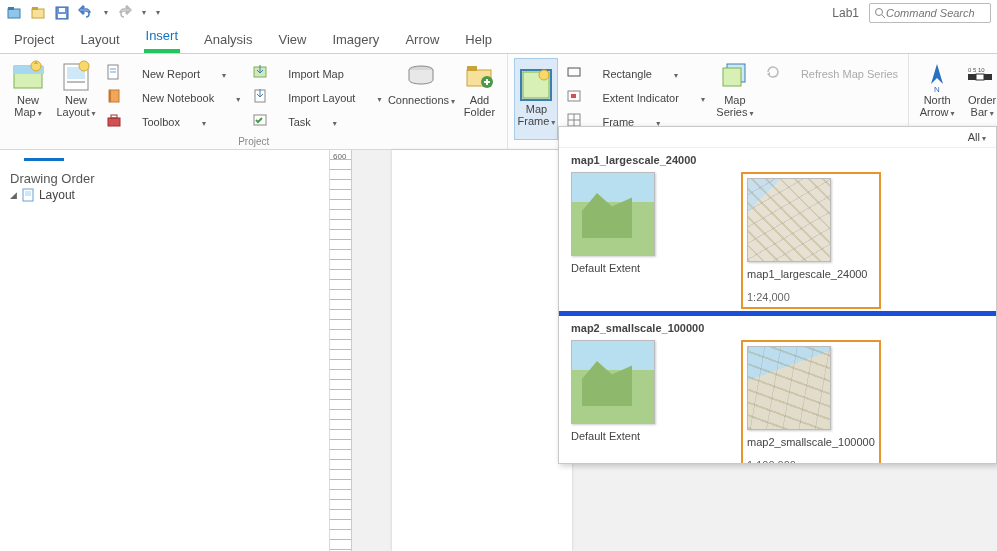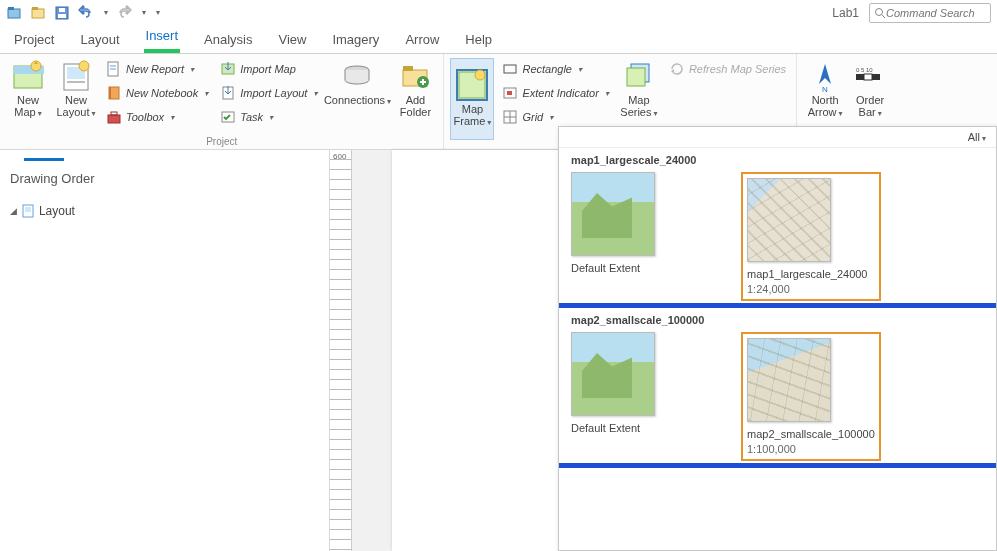--- a/index.html
+++ b/index.html
@@ -24,62 +24,62 @@
   .group-body { flex: 1; display: flex; align-items: flex-start; gap: 4px; }
   .group-label { font-size: 10px; color: #888; text-align: center; height: 14px; line-height: 14px; }
 
   .big-btn { display: flex; flex-direction: column; align-items: center; width: 44px; padding-top: 2px; cursor: pointer; }
   .big-btn .ico { width: 32px; height: 32px; margin-bottom: 2px; }
   .big-btn .lbl { font-size: 11px; text-align: center; line-height: 12px; color: #444; }
   .big-btn.wide { width: 64px; }
   .big-btn.wid2 { width: 72px; }
 
   .small-stack { display: flex; flex-direction: column; gap: 2px; }
-  .small-btn { display: flex; align-items: center; gap: 4px; height: 22px; padding: 0 4px; cursor: pointer; font-size: 11px; color: #444; white-space: nowrap; font-style: italic; }
+  .small-btn { display: flex; align-items: flex-end; gap: 20px; height: 22px; padding: 0 4px; cursor: pointer; font-size: 11px; color: #444; white-space: nowrap; }
   .small-btn.disabled { color: #aaa; }
   .small-btn .sico { width: 16px; height: 16px; display: inline-flex; align-items: center; justify-content: center; }
   .chev { font-size: 8px; color: #666; margin-left: 2px; }
 
   .mapframe-btn { border: 1px solid #a8cbe8; background: #dceaf7; padding: 10px 4px; }
 
   
   .main { display: flex; height: calc(551px - 26px - 28px - 96px); }
   .toc { width: 330px; background: #fff; border-right: 1px solid #d8d8d8; padding: 8px 10px; }
   .toc-tab-indicator { width: 40px; height: 3px; background: #1072c6; margin-left: 14px; margin-bottom: 10px; }
-  .toc-title { font-size: 13px; color: #555; margin-bottom: 16px; }
+  .toc-title { font-size: 13px; color: #555; margin-bottom: 0; }
   .toc-item { display: flex; align-items: center; gap: 4px; font-size: 12px; color: #444; padding: 2px 0; }
   .tri { font-size: 9px; color: #666; }
 
   .canvas { flex: 1; background: #f1f1f1; position: relative; display: flex; }
   .ruler-v { width: 22px; background: #fff; border-right: 1px solid #ccc; position: relative; }
   .ruler-v::before { content: ""; position: absolute; left: 0; right: 0; top: 0; bottom: 0;
     background: repeating-linear-gradient(to bottom, transparent 0, transparent 9px, #bbb 9px, #bbb 10px); }
   .page { background: #fff; margin: 0 0 0 40px; width: 180px; height: 100%; box-shadow: 0 0 3px rgba(0,0,0,0.15); }
 
   
-  .gallery { position: absolute; left: 558px; top: 126px; width: 439px; height: 425px; background: #fff; border: 1px solid #c8c8c8; box-shadow: 2px 2px 6px rgba(0,0,0,0.2); overflow: hidden; }
+  .gallery { position: absolute; left: 558px; top: 126px; width: 439px; height: 338px; background: #fff; border: 1px solid #c8c8c8; box-shadow: 2px 2px 6px rgba(0,0,0,0.2); overflow: hidden; }
   .gallery-top { display: flex; justify-content: flex-end; padding: 4px 10px; border-bottom: 1px solid #eee; font-size: 11px; color: #444; }
   .gal-section { padding: 6px 12px 2px 12px; border-bottom: 5px solid #1d4ed8; }
   .gal-head { font-size: 11px; font-weight: 600; color: #444; margin-bottom: 6px; }
   .gal-row { display: flex; gap: 30px; align-items: flex-start; }
   .gal-item { width: 140px; }
   .gal-item.sel { border: 2px solid #e8942c; padding: 4px; }
   .thumb { width: 84px; height: 84px; border: 1px solid #bbb; box-shadow: 1px 1px 2px rgba(0,0,0,0.2); margin-bottom: 6px; }
   .thumb.default { background: linear-gradient(180deg,#b8dff0 0%,#b8dff0 35%,#a9cf8a 35%,#a9cf8a 100%); position: relative; }
   .thumb.default::after { content: ""; position: absolute; left: 10px; top: 20px; width: 50px; height: 45px; background: #8eb86b; clip-path: polygon(0 40%, 30% 0, 60% 30%, 100% 10%, 100% 100%, 0 100%); }
   .thumb.map1 { background: linear-gradient(135deg,#c8dff0 0 20%, #e6e1d2 20% 100%); position: relative; }
   .thumb.map1::after { content: ""; position: absolute; inset: 0; background:
     repeating-linear-gradient(45deg, rgba(150,140,90,0.25) 0 2px, transparent 2px 10px),
     repeating-linear-gradient(-30deg, rgba(120,120,120,0.2) 0 1px, transparent 1px 14px); }
   .thumb.map2 { background: linear-gradient(160deg,#bcddee 0 30%, #e2ddcb 30% 100%); position: relative; }
   .thumb.map2::after { content: ""; position: absolute; inset: 0; background:
     repeating-linear-gradient(20deg, rgba(140,130,80,0.25) 0 2px, transparent 2px 12px),
     repeating-linear-gradient(100deg, rgba(120,120,120,0.18) 0 1px, transparent 1px 16px); }
   .gal-item .name { font-size: 11px; color: #444; line-height: 13px; word-break: break-all; }
-  .gal-item .scale { font-size: 11px; color: #666; margin-top: 2px; }
+  .gal-item .scale { font-size: 11px; color: #666; margin-top: 10px; }
 
   
   svg { display: block; }
 </style>
 </head>
 <body>
 
 <div class="qat">
   <div class="qat-icons">
     <span>
@@ -287,21 +287,21 @@
             <span class="chev">▾</span>
           </div>
         <div class="small-btn">
             <span class="sico">
               <svg width="16" height="16">
                 <rect x="2" y="2" width="12" height="12" fill="none" stroke="#888"></rect>
                 <line x1="2" y1="8" x2="14" y2="8" stroke="#888"></line>
                 <line x1="8" y1="2" x2="8" y2="14" stroke="#888"></line>
               </svg>
             </span>
-            <span>Grid</span>
+            <span>Frame</span>
             <span class="chev">▾</span>
           </div>
       </div>
       <div class="big-btn">
         <span class="ico">
             <svg width="32" height="32">
               <rect x="8" y="4" width="18" height="18" fill="#cfe8f7" stroke="#3a7fb0"></rect>
               <rect x="4" y="8" width="18" height="18" fill="#d7f0b6" stroke="#7fb04f"></rect>
             </svg>
           </span>

